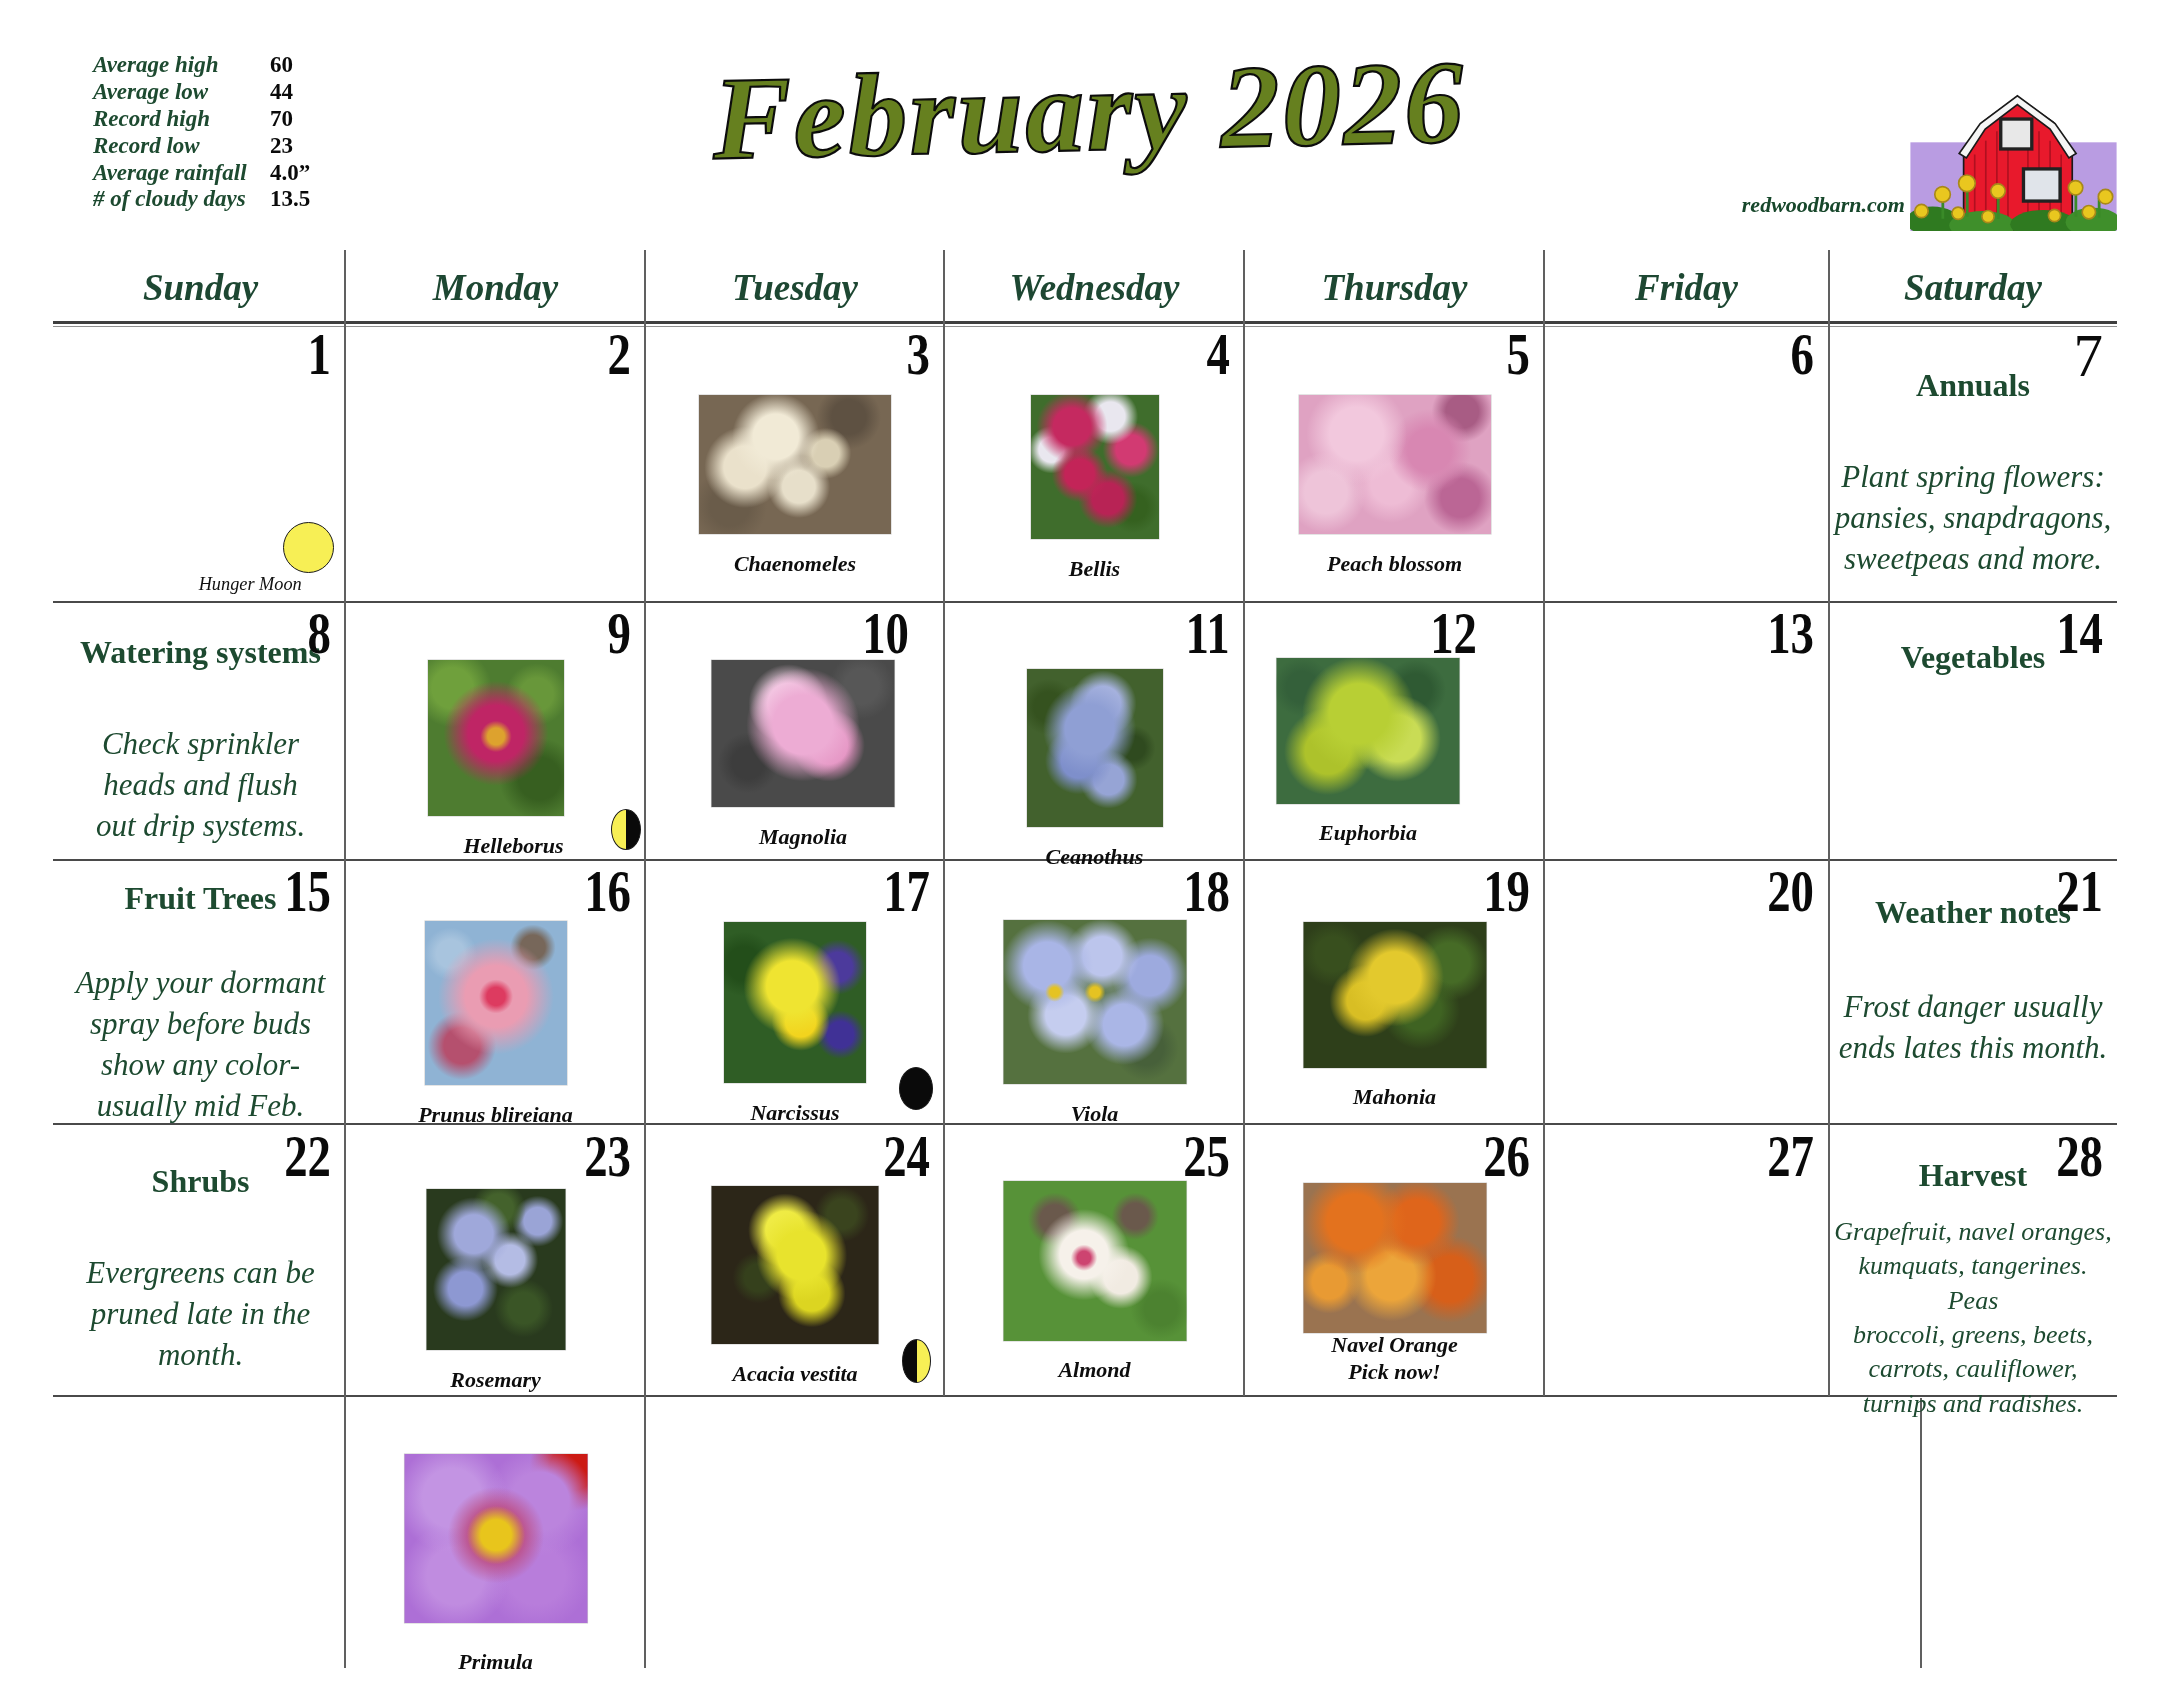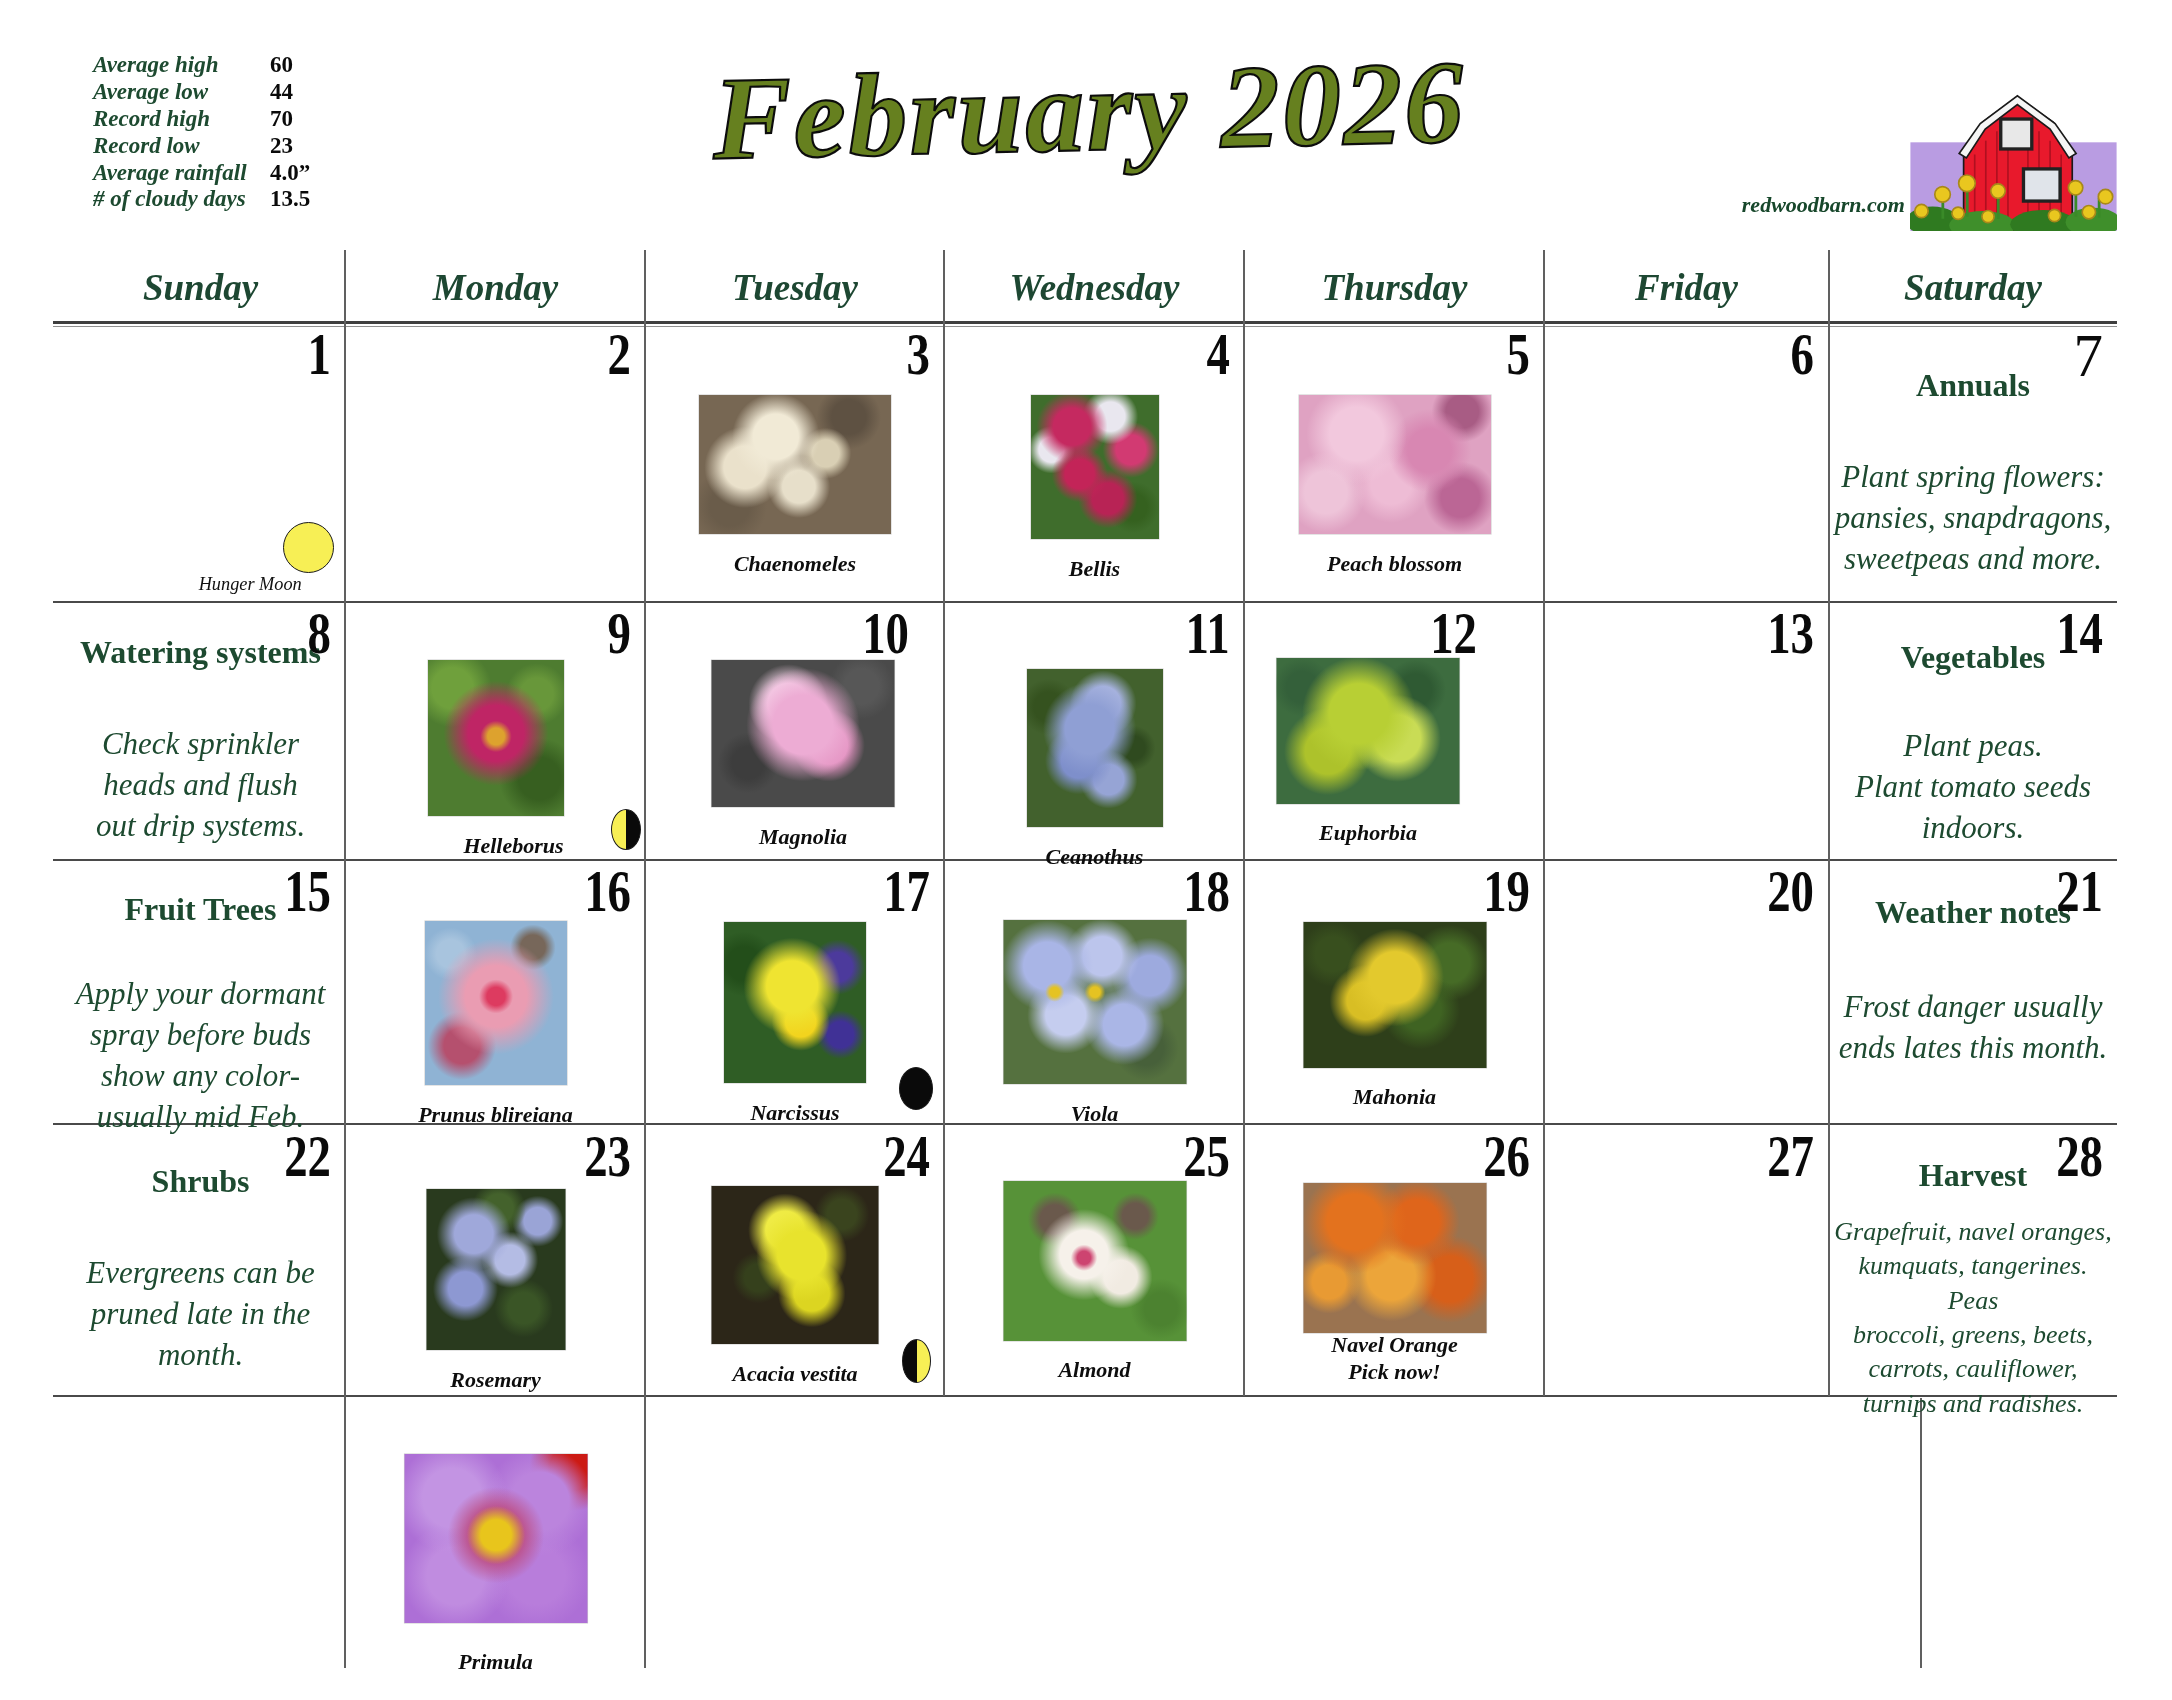--- a/index.html
+++ b/index.html
@@ -254,31 +254,28 @@
 
   <div class="cell" style="left: 1545px; top: 602px; width: 283px; height: 257px;">
     <span class="daynum">13</span>
 
   </div>
 
   <div class="cell" style="left: 1829px; top: 602px; width: 288px; height: 257px;">
     <span class="daynum">14</span>
     <div class="note">
       <div class="note-title" style="margin-top: 37px;">Vegetables</div>
-      <div class="note-body" style="margin-top: 50px;">Plant peas.
-Plant tomato seeds
-indoors.</div>
     </div>
 
   </div>
 
   <div class="cell" style="left: 56px; top: 860px; width: 289px; height: 263px;">
     <span class="daynum">15</span>
     <div class="note">
-      <div class="note-title" style="margin-top: 31px;">Fruit Trees</div>
+      <div class="note-title" style="margin-top: 20px;">Fruit Trees</div>
       <div class="note-body" style="margin-top: 46px;">Apply your dormant
 spray before buds
 show any color-
 usually mid Feb.</div>
     </div>
 
   </div>
 
   <div class="cell" style="left: 346px; top: 860px; width: 299px; height: 263px;">
     <span class="daynum">16</span>

